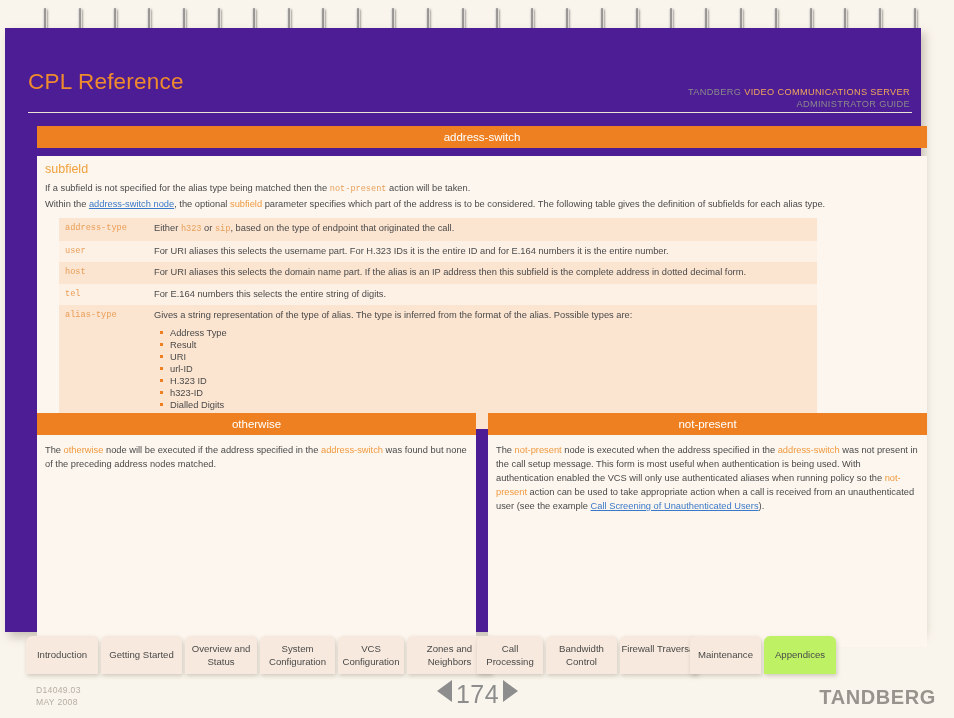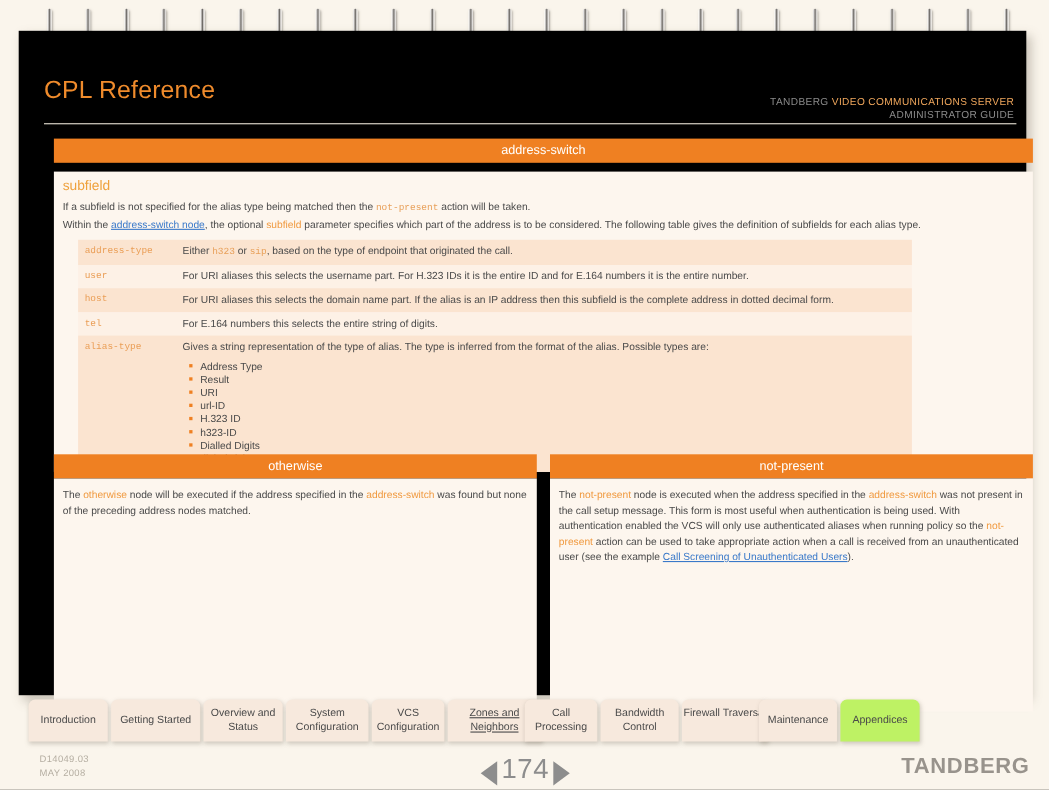--- a/index.html
+++ b/index.html
@@ -11,25 +11,25 @@
     height: 718px;
     background: #faf5ec;
     font-family: "Liberation Sans", sans-serif;
     overflow: hidden;
     position: relative;
   }
 
   
   #page-sheet {
     position: absolute;
-    left: 17px;
+    left: 5px;
     top: 28px;
     width: 916px;
     height: 604px;
-    background: #000000;
+    background: #4c1d95;
     box-shadow: 4px 5px 9px rgba(120,110,95,0.38);
   }
 
   
   #spiral {
     position: absolute;
     left: 0;
     top: 0;
     width: 954px;
     height: 46px;
@@ -269,21 +269,21 @@
     line-height: 11.5px;
     letter-spacing: 0.3px;
   }
   #pager {
     position: absolute;
     left: 415px;
     top: 680px;
     width: 125px;
     height: 34px;
     display: flex;
-    align-items: flex-end;
+    align-items: flex-start;
     justify-content: center;
     gap: 4px;
   }
   #pager .arrow {
     width: 0;
     height: 0;
     border-top: 11px solid transparent;
     border-bottom: 11px solid transparent;
   }
   #pager .arrow.left  { border-right: 15px solid #8d8d8d; }
@@ -462,21 +462,21 @@
   </div>
 
 </div>
 
 <div id="tab-bar">
     <div class="tab one-line" style="left: 0px; width: 72px;"><span>Introduction</span></div>
     <div class="tab one-line" style="left: 75px; width: 81px;"><span>Getting Started</span></div>
     <div class="tab" style="left: 159px; width: 72px;"><span>Overview and Status</span></div>
     <div class="tab" style="left: 234px; width: 75px;"><span>System Configuration</span></div>
     <div class="tab" style="left: 312px; width: 66px;"><span>VCS Configuration</span></div>
-    <div class="tab" style="left: 381px; width: 85px; text-decoration: underline;"><span>Zones and Neighbors</span></div>
+    <div class="tab" style="left: 381px; width: 85px;"><span>Zones and Neighbors</span></div>
     <div class="tab" style="left: 451px; width: 66px;"><span>Call Processing</span></div>
     <div class="tab" style="left: 520px; width: 71px;"><span>Bandwidth Control</span></div>
     <div class="tab" style="left: 594px; width: 78px;"><span>Firewall Traversal</span></div>
     <div class="tab one-line" style="left: 664px; width: 71px;"><span>Maintenance</span></div>
     <div class="tab one-line active" style="left: 738px; width: 72px;"><span>Appendices</span></div>
   </div>
 
 <div id="footer-code">
   <div>D14049.03</div>
   <div>MAY 2008</div>

